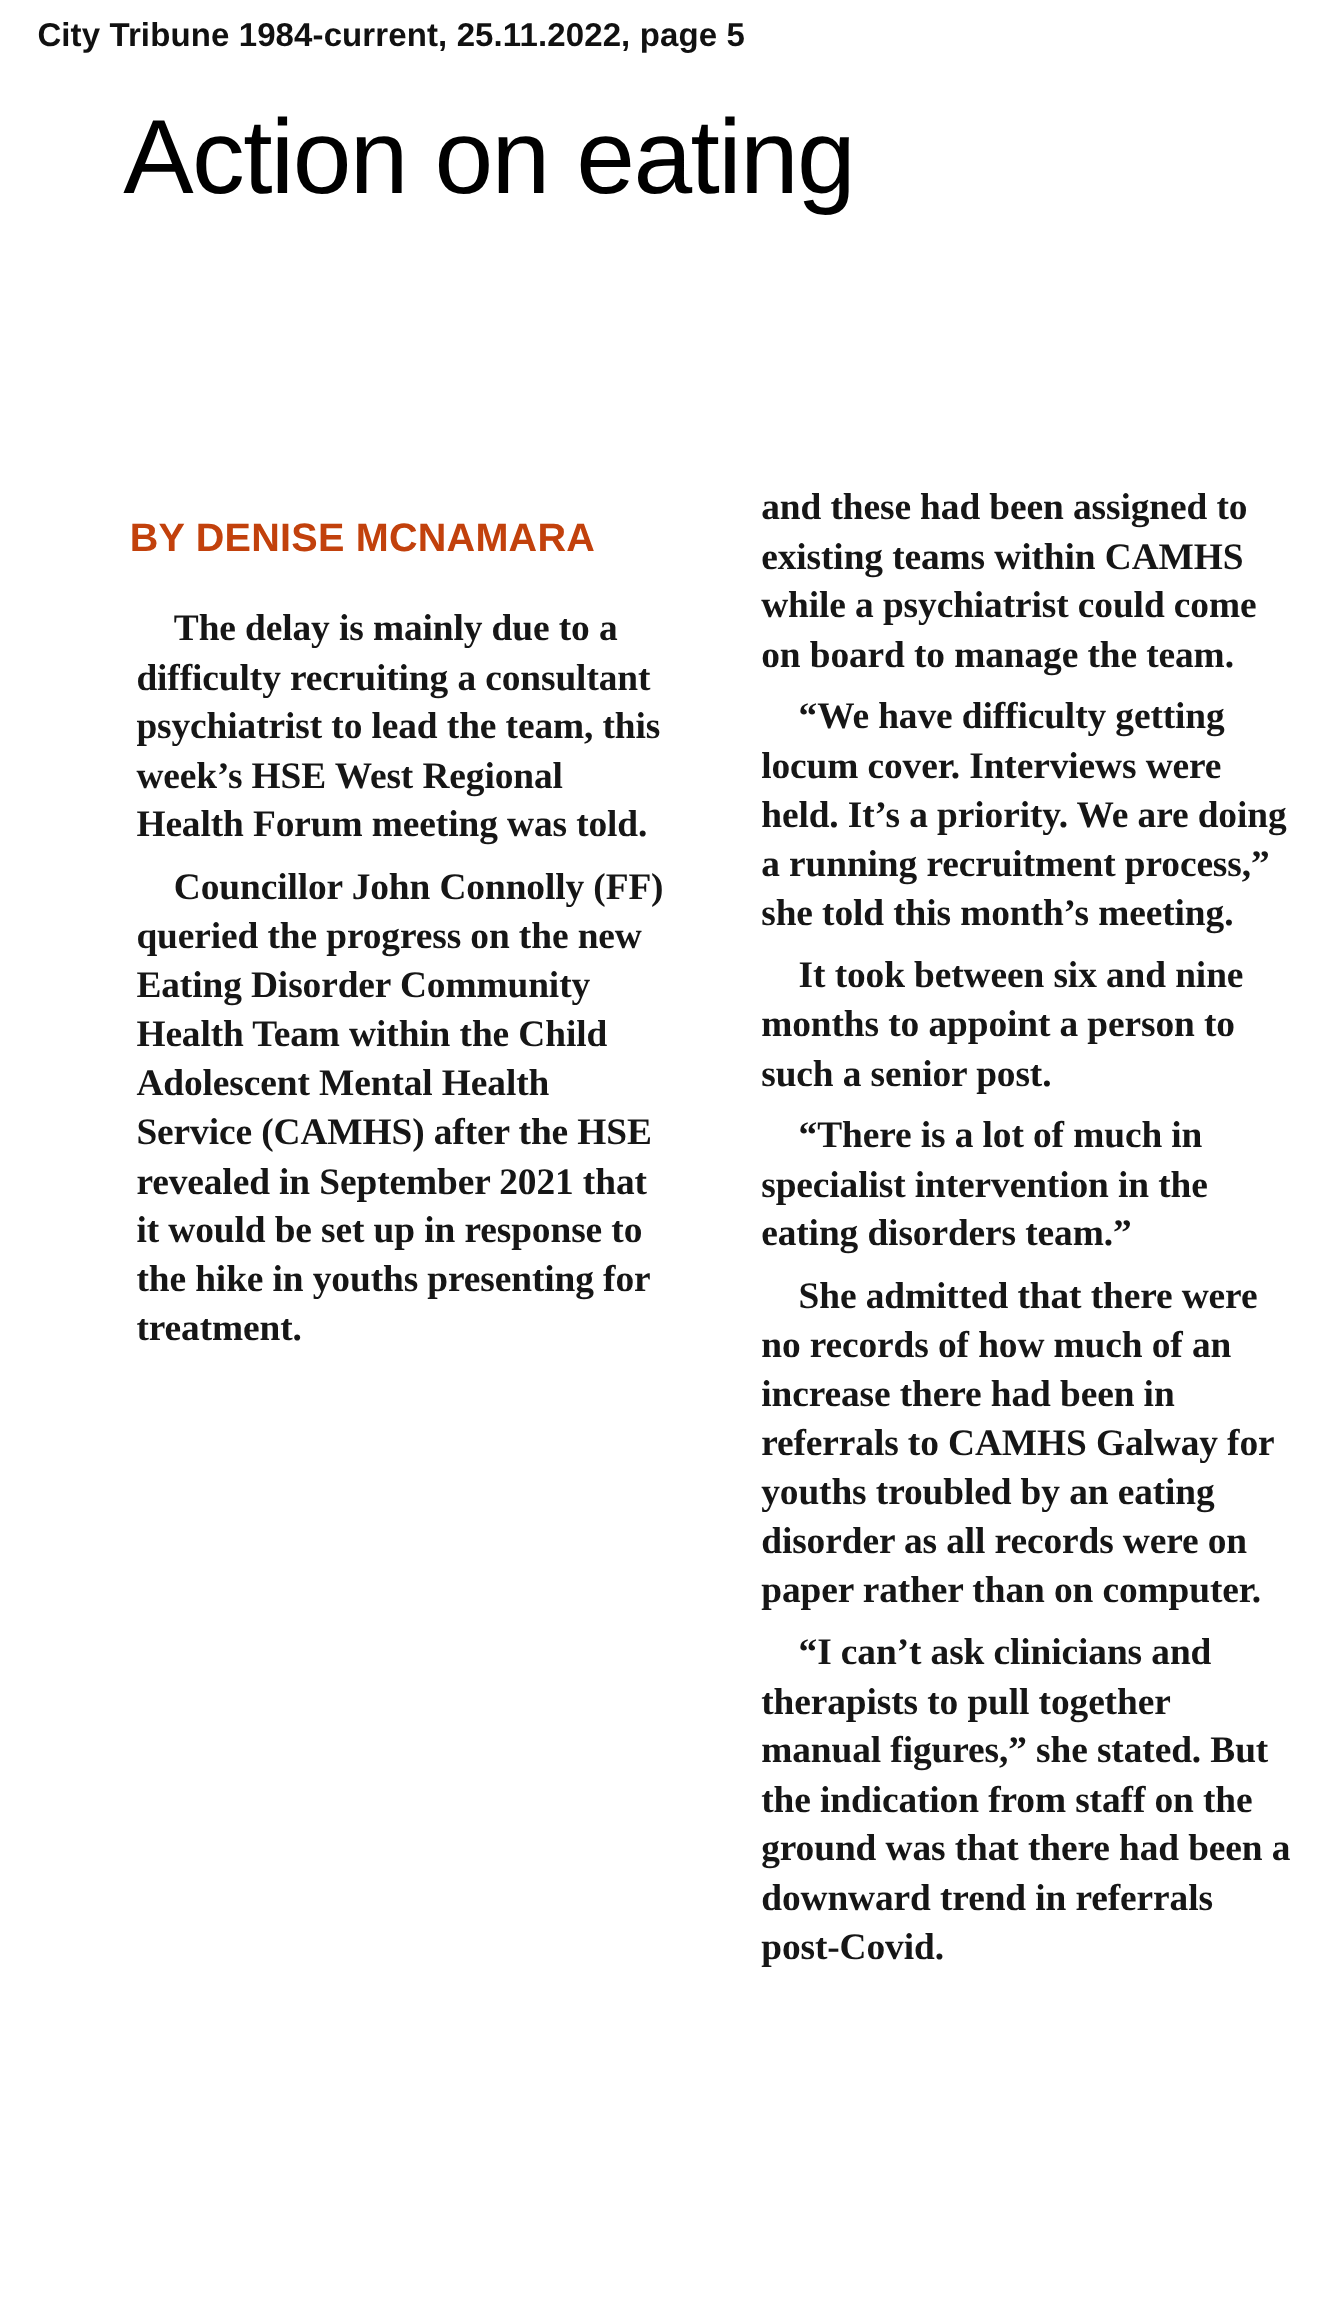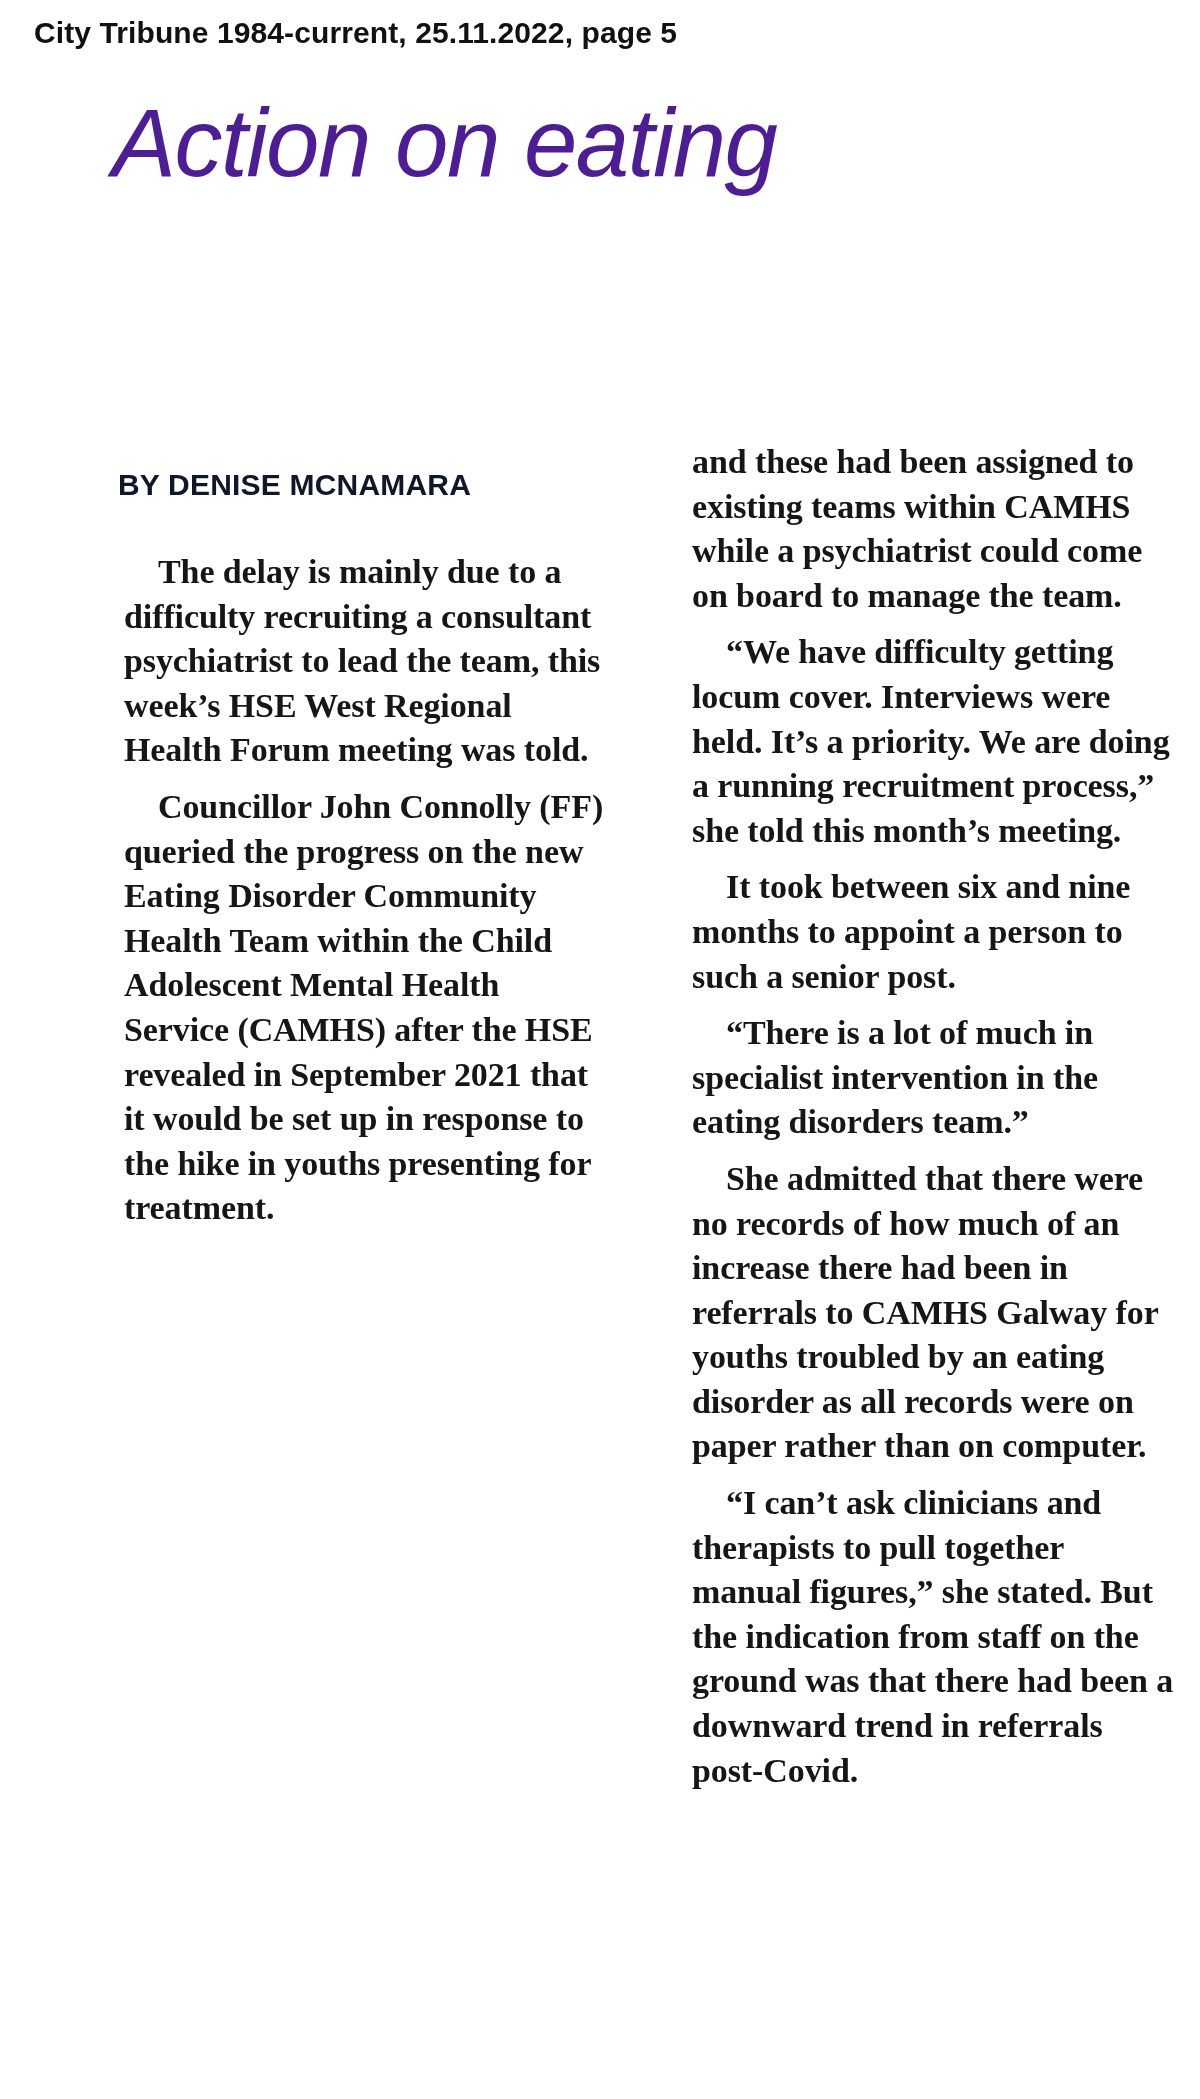--- a/index.html
+++ b/index.html
@@ -34,36 +34,35 @@
   .headline {
     position: absolute;
     top: 96px;
     left: 112px;
     width: 1000px;
     font-family: "Liberation Sans", sans-serif;
     font-weight: 400;
     font-size: 96px;
     line-height: 0.98;
     letter-spacing: -1.5px;
-    color: #4c1d95;
-    font-style: italic;
+    color: #000000;
   }
   .headline .line {
     display: block;
     white-space: nowrap;
   }
   .byline {
     position: absolute;
     top: 468px;
     left: 118px;
     font-family: "Liberation Sans", sans-serif;
     font-weight: bold;
-    font-size: 30px;
+    font-size: 36px;
     letter-spacing: 0.2px;
-    color: #0f172a;
+    color: #c2410c;
   }
   .columns {
     position: absolute;
     top: 428px;
     left: 112px;
     width: 1080px;
     height: 1660px;
   }
   .col {
     position: absolute;

